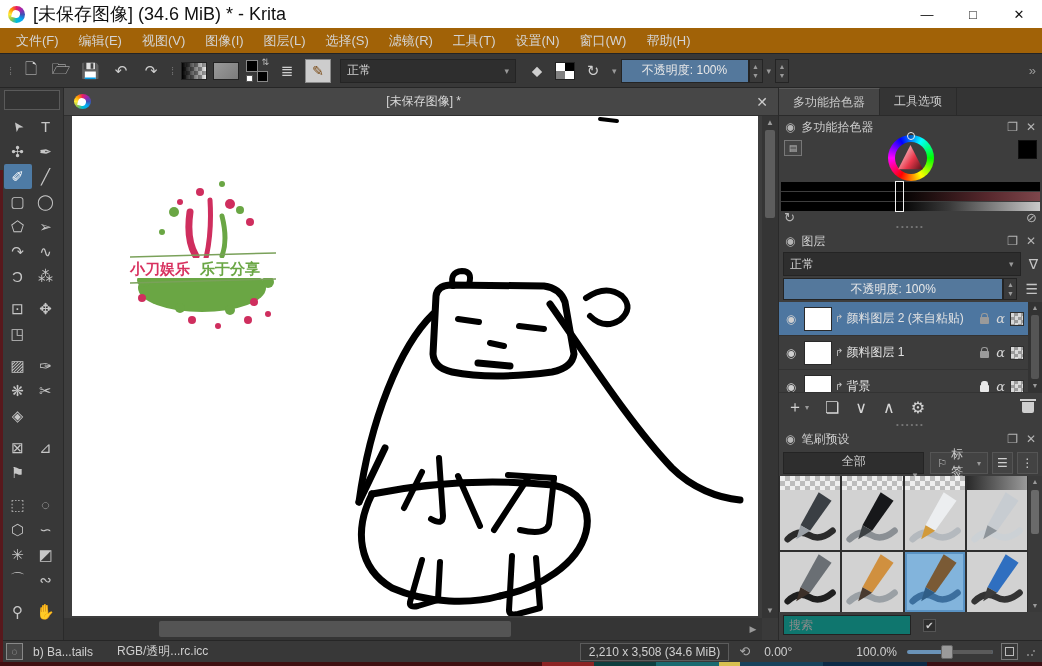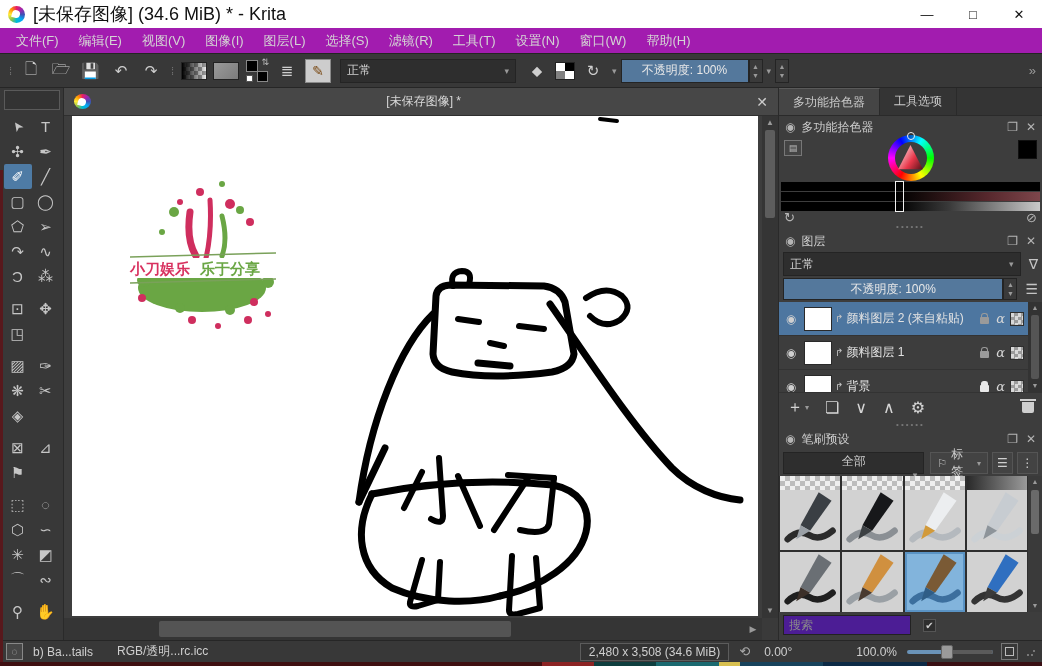--- a/index.html
+++ b/index.html
@@ -12,21 +12,21 @@
   .krita-logo { width:17px; height:17px; border-radius:50%; flex:0 0 17px;
     background:conic-gradient(#e91e63,#9c27b0,#3f51b5,#03a9f4,#00bcd4,#8bc34a,#ffeb3b,#ff9800,#e91e63); position:relative; }
   .krita-logo::after { content:""; position:absolute; left:4px; top:4px; width:8px; height:8px;
     border-radius:50% 50% 50% 0; background:#fff; transform:rotate(15deg); }
   .title-text { font-size:18px; color:#111; margin-left:8px; }
   .win-controls { margin-left:auto; display:flex; }
   .win-btn { width:46px; height:28px; display:flex; align-items:center; justify-content:center;
     font-size:13px; color:#111; }
 
   
-  .menubar { height:26px; background:#a21caf; display:flex; align-items:center; padding-left:6px;
+  .menubar { height:26px; background:#a16207; display:flex; align-items:center; padding-left:6px;
     border-bottom:1px solid #242424; }
   .menu-item { color:#d4d4d4; font-size:13px; padding:0 10px; line-height:26px; }
 
   
   .toolbar { height:34px; background:#383838; border-bottom:1px solid #262626; display:flex;
     align-items:center; padding:0 4px; color:#c8c8c8; }
   .grip { color:#6f6f6f; font-size:11px; letter-spacing:-1px; width:8px; text-align:center; margin:0 2px; }
   .tb-icon { width:26px; height:24px; display:flex; align-items:center; justify-content:center;
     font-size:15px; color:#cfcfcf; margin:0 2px; }
   .swatch { width:26px; height:18px; border:1px solid #222; margin:0 3px; }
@@ -174,21 +174,21 @@
   .partial-cell { background:repeating-conic-gradient(#bdbdbd 0 25%,#efefef 0 50%) , #d9d9d9; background-size:10px 10px; }
   .partial-cell.dark { background:linear-gradient(to right,#2a2a2a,#9a9a9a); }
   .brush-cell { background:#d2d2d2; position:relative; }
   .brush-cell.selected { background:#82b4dc; outline:2px solid #5a93c4; outline-offset:-2px; }
   .brush-cell svg { width:100%; height:100%; display:block; }
   .brush-scroll { width:14px; background:#3a3a3a; display:flex; flex-direction:column; align-items:center; }
   .brush-scroll .btn { font-size:7px; color:#9a9a9a; height:12px; line-height:12px; }
   .brush-scroll .thumb { width:8px; height:44px; margin-top:2px; background:#6a6a6a; border-radius:2px; }
   .brush-scroll .space { flex:1; }
   .search-row { display:flex; align-items:center; padding:3px 4px; }
-  .search-input { width:128px; height:20px; background:#4c1d95; border:1px solid #222; color:#cfcfcf;
+  .search-input { width:128px; height:20px; background:#0f766e; border:1px solid #222; color:#cfcfcf;
     font-size:12px; padding:0 5px; font-family:inherit; }
   .search-input::placeholder { color:#8a8a8a; }
   .checkbox { width:13px; height:13px; background:#2e2e2e; border:1px solid #555; color:#cfcfcf;
     font-size:10px; line-height:12px; text-align:center; margin:0 5px 0 12px; }
   .check-label { color:#cfcfcf; font-size:12px; }
 
   
   .statusbar { height:22px; background:#383838; border-top:1px solid #262626; display:flex;
     align-items:center; color:#cfcfcf; font-size:12px; padding:0 6px; }
   .sb-selicon { width:17px; height:17px; border:1px solid #888; background:#474747; color:#c5c5c5;
@@ -789,21 +789,21 @@
         <span class="checkbox">✔</span>
       </div>
     </div>
   </div>
 
   <div class="statusbar">
     <div class="sb-selicon">◌</div>
     <span class="sb-item">b) Ba...tails</span>
     <span class="sb-item">RGB/透明...rc.icc</span>
     <div class="sb-flex"></div>
-    <span class="sb-dims">2,480 x 3,508 (34.6 MiB)</span>
+    <span class="sb-dims">2,210 x 3,508 (34.6 MiB)</span>
     <span class="sb-knob">⟲</span>
     <span class="sb-angle">0.00°</span>
     <span class="sb-zoom">100.0%</span>
     <div class="zoom-slider">
       <div class="zoom-thumb"></div>
     </div>
     <div class="canvas-only-btn"></div>
     <div class="resize-grip"></div>
   </div>
 

